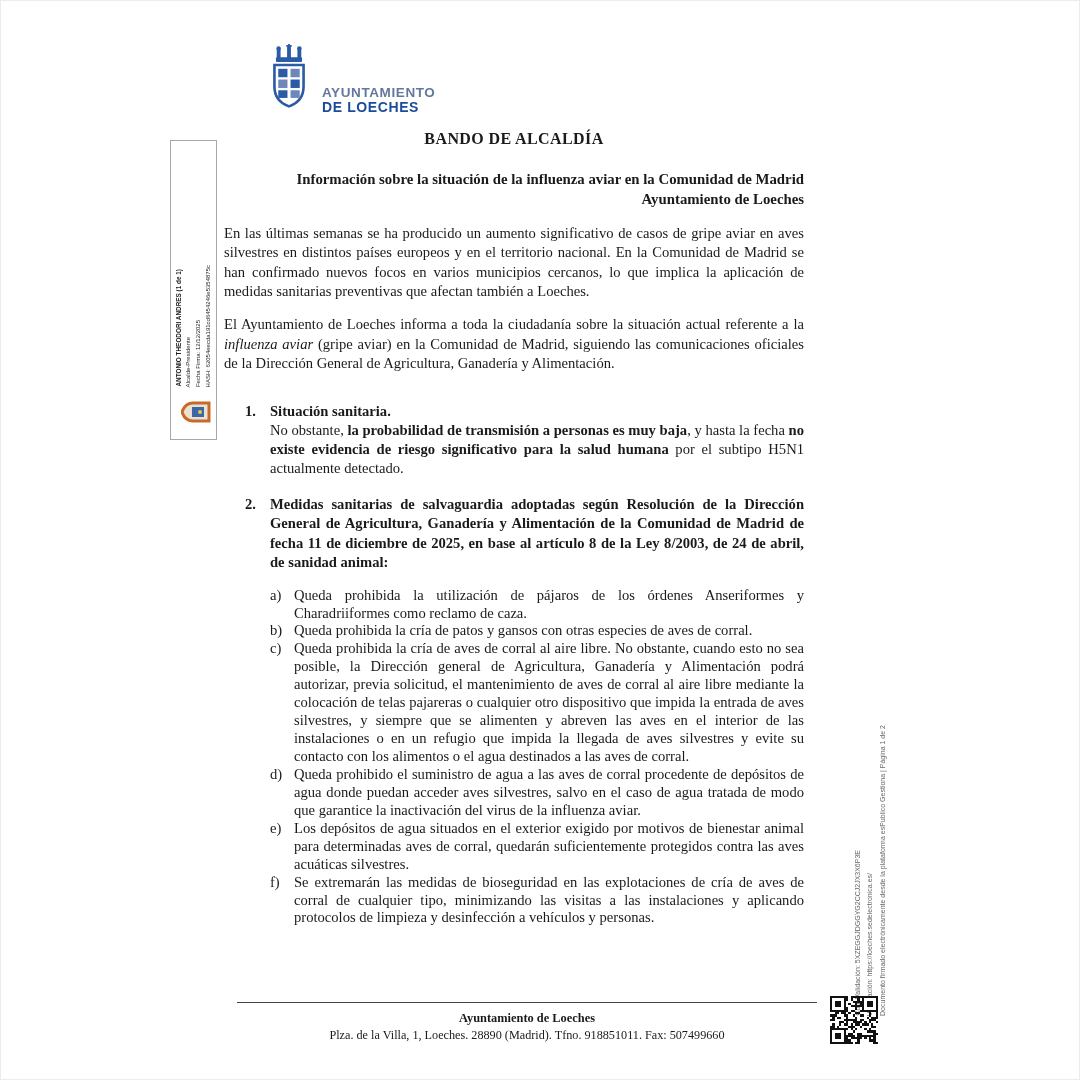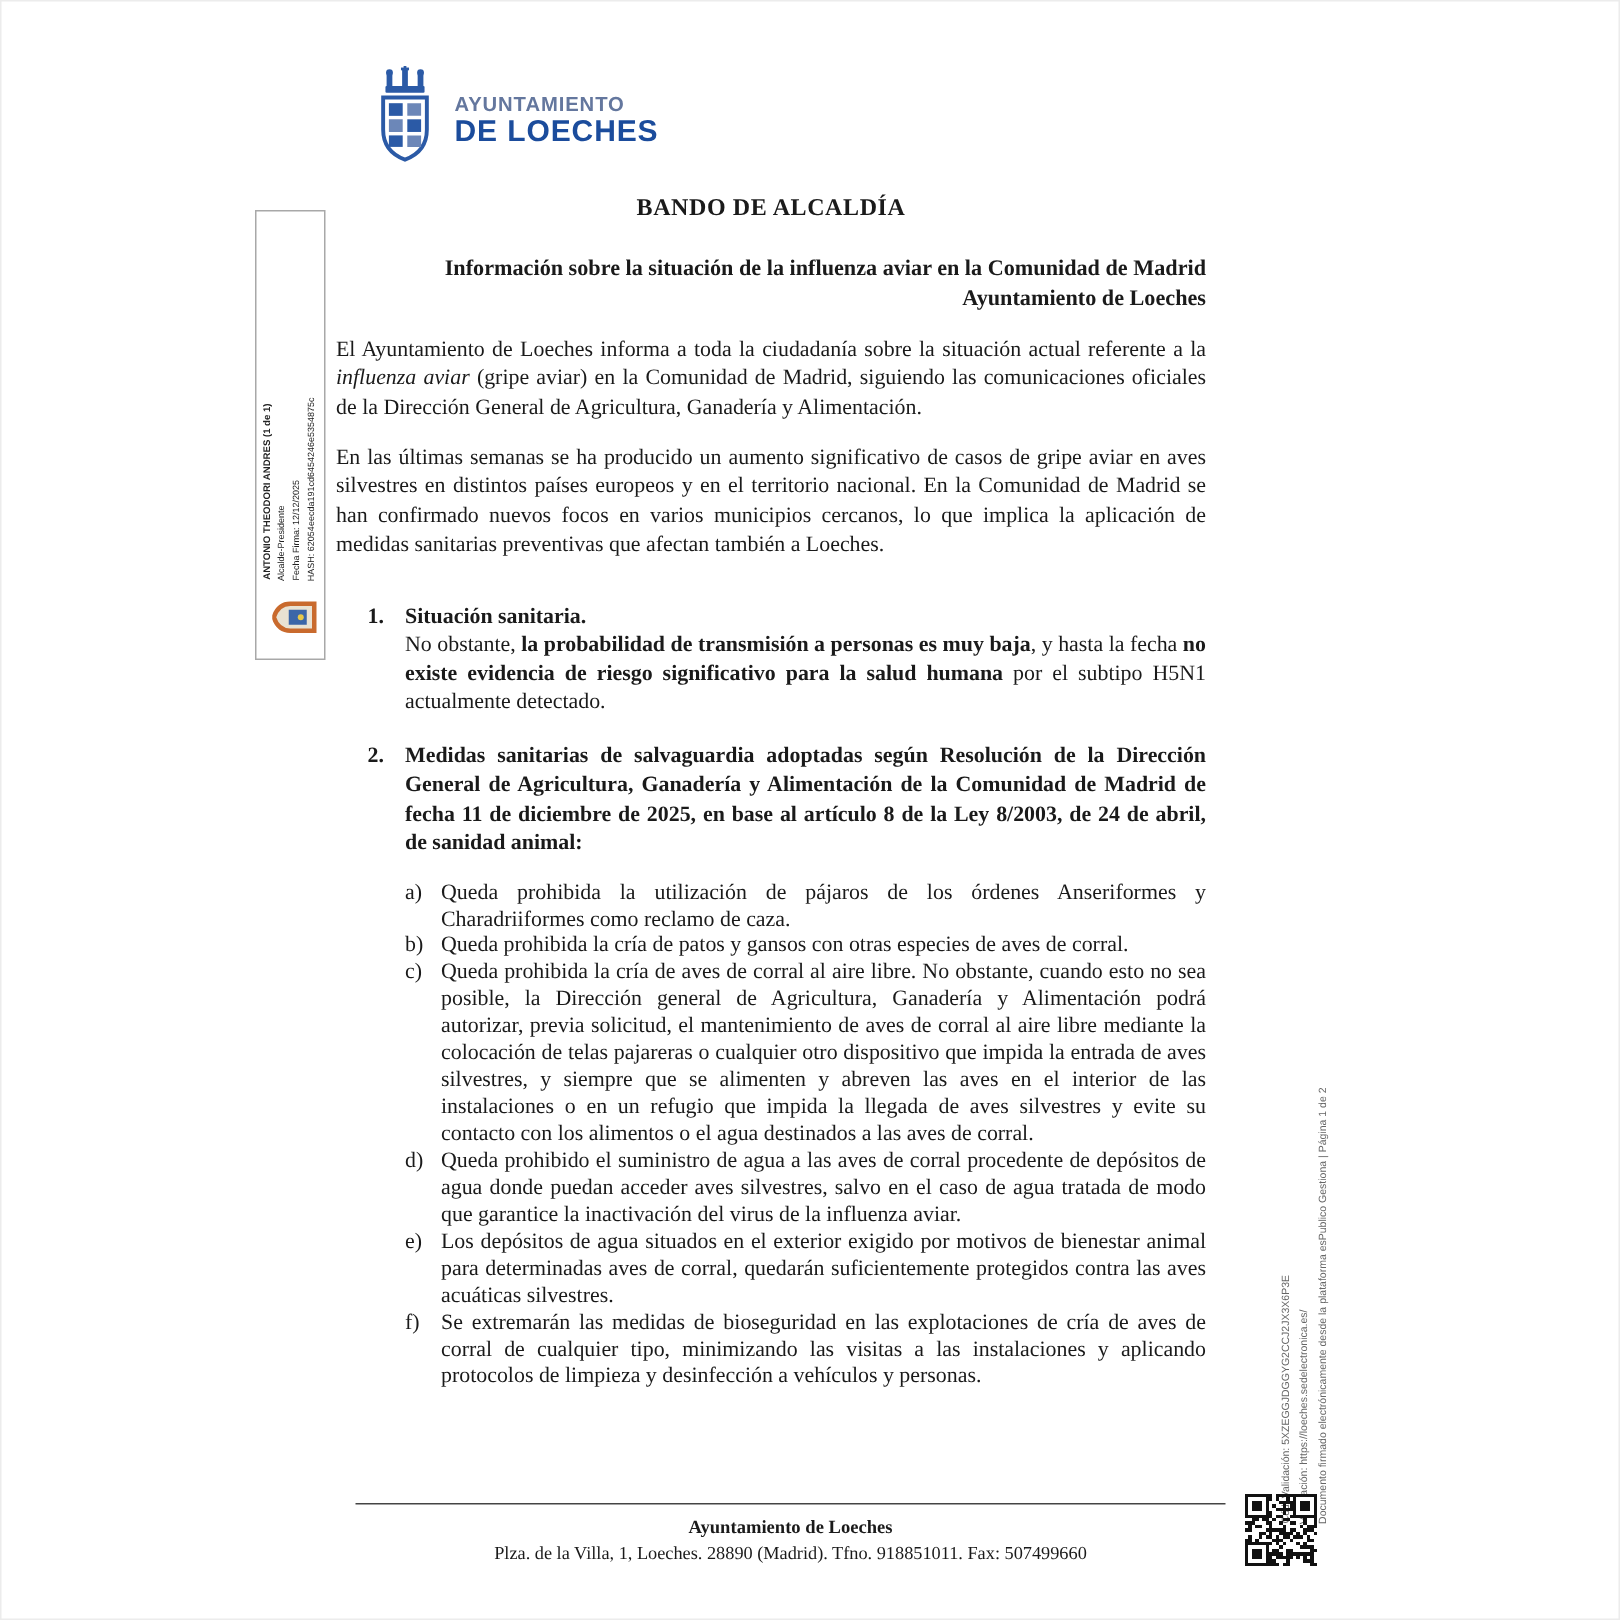--- a/index.html
+++ b/index.html
@@ -1,23 +1,23 @@
 <!DOCTYPE html>
 <html><head>
 <meta charset="utf-8">
 <style>
   html,body{margin:0;padding:0;background:#fff;}
   .page{position:relative;width:1080px;height:1080px;background:#fff;overflow:hidden;
         box-shadow:inset 0 0 0 1px #ececec;font-family:"Liberation Serif",serif;color:#1a1a1a;}
 
   
-  .logo{position:absolute;left:247px;top:44px;display:flex;align-items:flex-start;gap:10px;}
+  .logo{position:absolute;left:266px;top:44px;display:flex;align-items:flex-end;gap:10px;}
   .logo-text{margin-top:18px;font-family:"Liberation Sans",sans-serif;line-height:1.12;}
   .logo-l1{font-size:13.5px;letter-spacing:.6px;color:#64779e;font-weight:600;}
-  .logo-l2{font-size:20px;letter-spacing:.6px;color:#1b4c9c;font-weight:bold;}
+  .logo-l2{font-size:14px;letter-spacing:.6px;color:#1b4c9c;font-weight:bold;}
 
   
   .doc{position:absolute;left:224px;top:130px;width:580px;}
   .doc-title{text-align:center;font-weight:bold;font-size:16px;letter-spacing:.4px;margin:0;}
   .doc-subtitle{text-align:right;font-weight:bold;font-size:14.8px;line-height:1.38;margin:21px 0 0 0;}
   p.body{font-size:14.6px;line-height:1.33;text-align:justify;margin:14px 0 0 0;}
   .i{font-style:italic;} .b{font-weight:bold;}
 
   .sec{display:flex;margin-top:28px;padding-left:21px;font-size:14.6px;line-height:1.33;}
   .sec.sec2{margin-top:17px;}
@@ -89,23 +89,23 @@
     </div>
   </div>
 
   <div class="doc">
     <h1 class="doc-title">BANDO DE ALCALDÍA</h1>
     <div class="doc-subtitle">
       <div>Información sobre la situación de la influenza aviar en la Comunidad de Madrid</div>
       <div>Ayuntamiento de Loeches</div>
     </div>
 
+    <p class="body">En las últimas semanas se ha producido un aumento significativo de casos de gripe aviar en aves silvestres en distintos países europeos y en el territorio nacional. En la Comunidad de Madrid se han confirmado nuevos focos en varios municipios cercanos, lo que implica la aplicación de medidas sanitarias preventivas que afectan también a Loeches.</p>
+
     <p class="body"><span>El Ayuntamiento de Loeches informa a toda la ciudadanía sobre la situación actual referente a la </span><span class="i">influenza aviar</span><span> (gripe aviar) en la Comunidad de Madrid, siguiendo las comunicaciones oficiales de la Dirección General de Agricultura, Ganadería y Alimentación.</span></p>
-
-    <p class="body">En las últimas semanas se ha producido un aumento significativo de casos de gripe aviar en aves silvestres en distintos países europeos y en el territorio nacional. En la Comunidad de Madrid se han confirmado nuevos focos en varios municipios cercanos, lo que implica la aplicación de medidas sanitarias preventivas que afectan también a Loeches.</p>
 
     <div class="sec">
       <span class="sec-num">1.</span>
       <div class="sec-body">
         <div class="sec-head">Situación sanitaria.</div>
         <p class="inner" style="margin-top:0;"><span>No obstante, </span><span class="b">la probabilidad de transmisión a personas es muy baja</span><span>, y hasta la fecha </span><span class="b">no existe evidencia de riesgo significativo para la salud humana</span><span> por el subtipo H5N1 actualmente detectado.</span></p>
       </div>
     </div>
 
     <div class="sec sec2">

